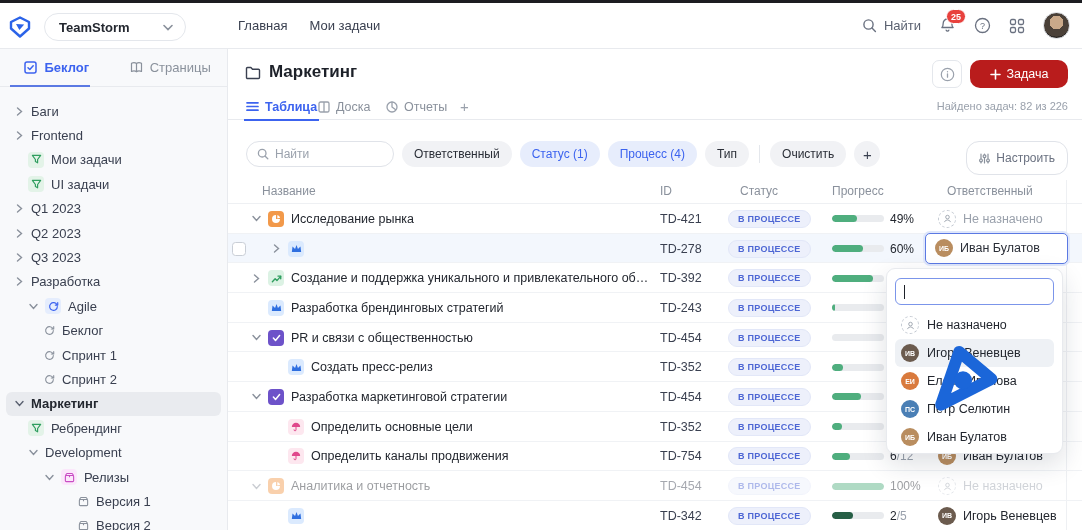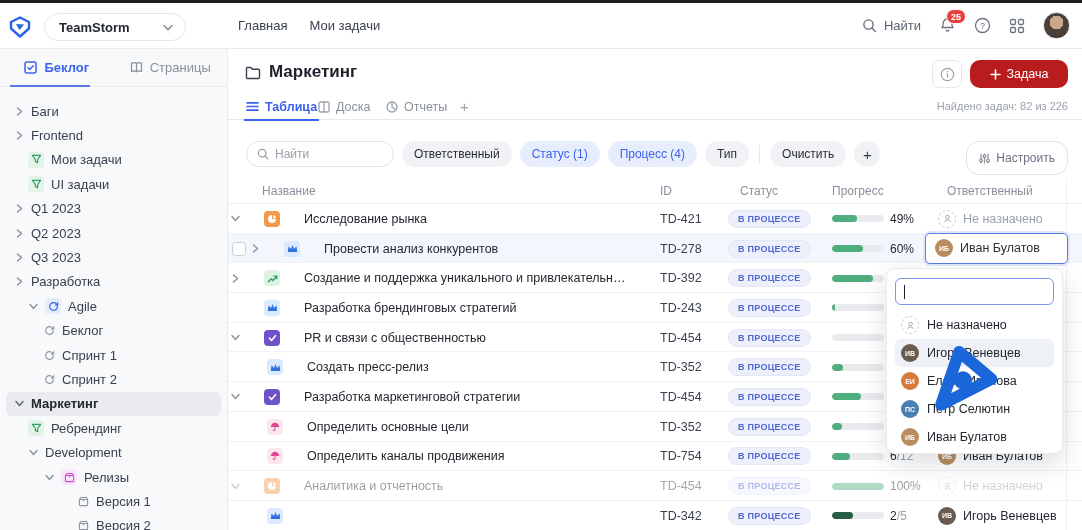--- a/index.html
+++ b/index.html
@@ -67,21 +67,21 @@
   .thead { position:absolute; left:0; top:131px; width:854px; height:24px; border-bottom:1px solid #eef0f3; font-size:12px; color:#8a919c; }
   .thead span { position:absolute; top:4px; }
   .h-name { left:34px; } .h-id { left:432px; } .h-status { left:512px; } .h-progress { left:604px; } .h-owner { left:719px; }
   .rows { position:absolute; left:0; top:155px; width:854px; }
   .trow { position:relative; height:29.7px; border-bottom:1px solid #f0f2f5; }
   .trow.hl { background:#f3f7fd; }
   .trow.faded .cell { opacity:.45; }
   .cell { position:absolute; top:0; height:29.7px; display:flex; align-items:center; }
   .c-check { left:4px; width:16px; }
   .checkbox { width:14px; height:14px; border:1px solid #c9ced6; border-radius:3.5px; background:#fff; cursor:pointer; }
-  .c-name { left:2px; width:400px; gap:24px; overflow:hidden; }
+  .c-name { left:23px; width:400px; gap:7px; overflow:hidden; }
   .c-name.lvl1 { padding-left:20px; }
   .c-name .nm { font-size:12.5px; color:#23272f; white-space:nowrap; overflow:hidden; text-overflow:ellipsis; }
   .c-id { left:432px; width:70px; font-size:12.5px; color:#3a4050; }
   .c-status { left:500px; width:100px; }
   .pill-status { font-size:9px; font-weight:bold; letter-spacing:.03em; color:#4d66d4; background:#edf0fb; border:1px solid #e2e7f8; border-radius:10px; padding:3px 9px; }
   .c-bar { left:604px; width:52px; }
   .bar { width:52px; height:7px; border-radius:4px; background:#e9ebee; overflow:hidden; }
   .fill { display:block; height:7px; border-radius:4px; background:#4fae7e; }
   .fill.dark { background:#275f46; }
   .c-plabel { left:662px; width:50px; font-size:12px; color:#23272f; }
@@ -496,21 +496,20 @@
               <span class="chev">
                 <svg width="7" height="9" viewBox="0 0 7 9">
                   <path d="M1.5 1l4 3.5-4 3.5" fill="none" stroke="#8a919c" stroke-width="1.4" stroke-linecap="round"></path>
                 </svg>
               </span>
               <span class="ibox" style="background:#dbeafe">
                 <svg width="11" height="9" viewBox="0 0 13 10">
                   <path d="M1 9L1.8 2.6 4.8 5.6 6.5 1l1.7 4.6 3-3L12 9Z" fill="#2f6fe0"></path>
                 </svg>
               </span>
-              <span class="nm">Провести анализ конкурентов</span>
             </div>
           <div class="cell c-id">TD-278</div>
           <div class="cell c-status">
               <span class="pill-status">В ПРОЦЕССЕ</span>
             </div>
           <div class="cell c-bar">
               <span class="bar">
                 <span class="fill" style="width: 60%;"></span>
               </span>
             </div>

